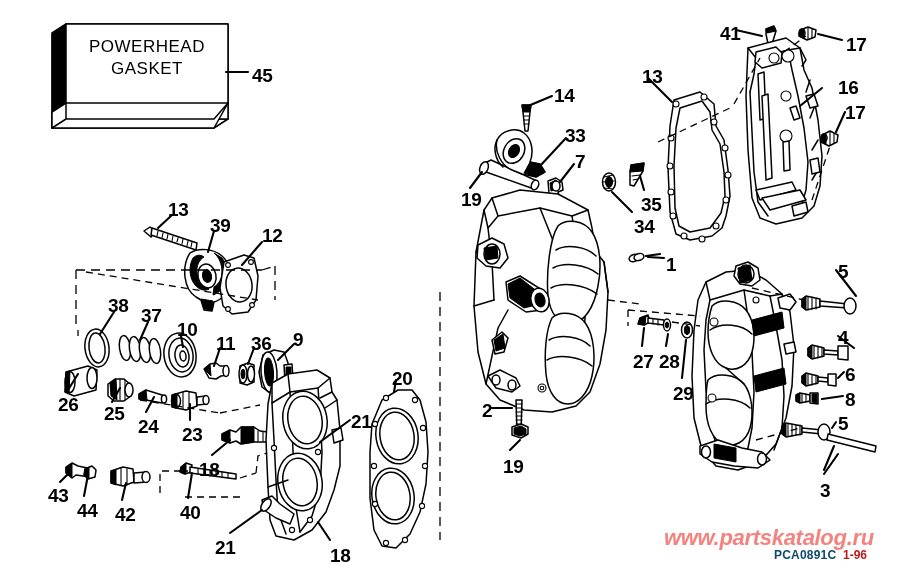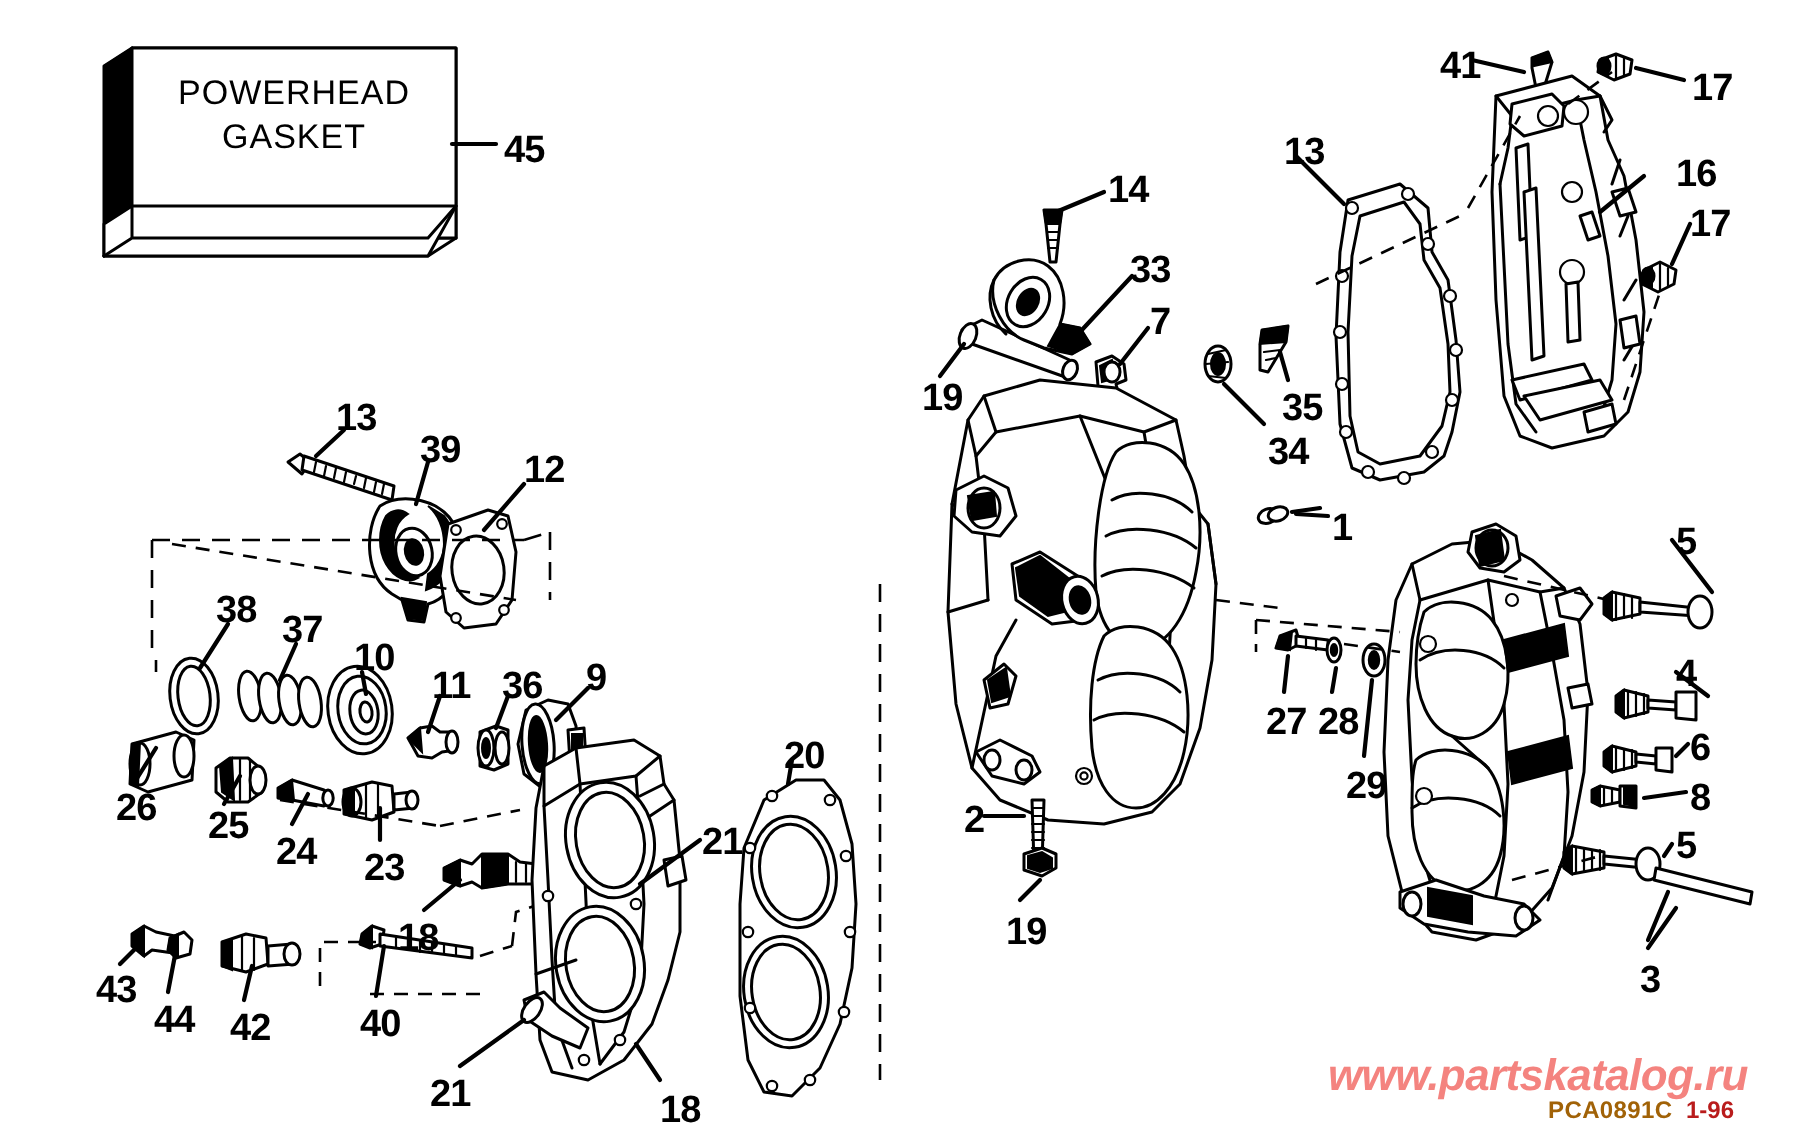--- a/index.html
+++ b/index.html
@@ -59,21 +59,21 @@
     letter-spacing: -0.3px;
   }
   #partcode {
     position: absolute;
     left: 774px;
     top: 549px;
     font-family: "Liberation Sans", sans-serif;
     font-weight: bold;
     font-size: 12px;
     line-height: 12px;
-    color: #a16207;
+    color: #0c4a6e;
     white-space: nowrap;
     letter-spacing: 0.2px;
   }
   #partdate {
     position: absolute;
     left: 843px;
     top: 549px;
     font-family: "Liberation Sans", sans-serif;
     font-weight: bold;
     font-size: 12px;

